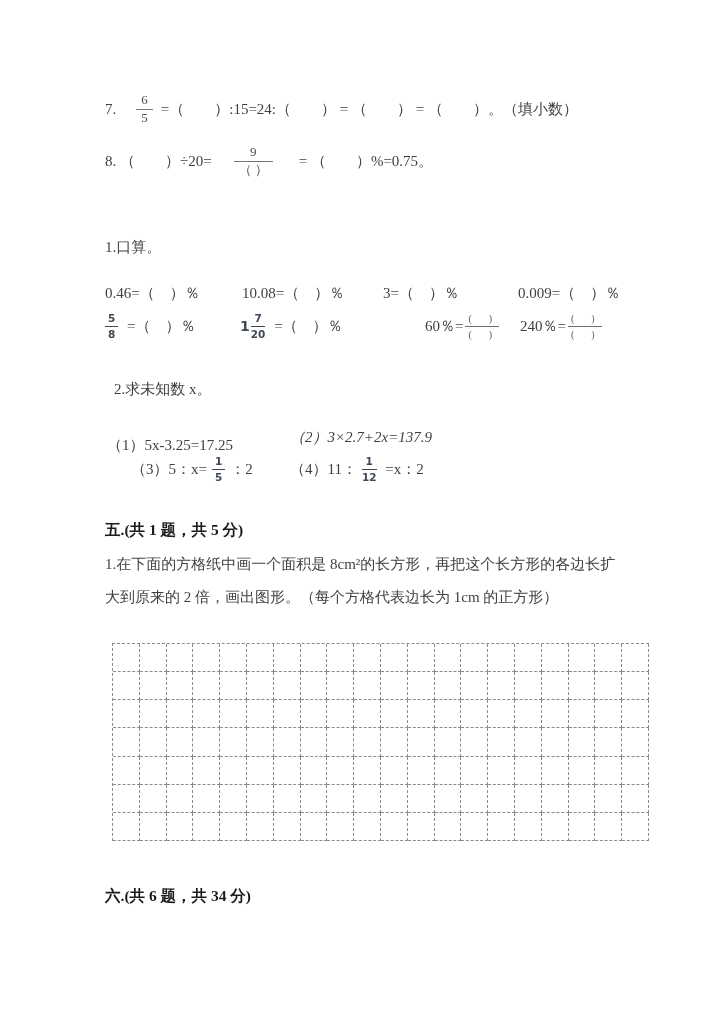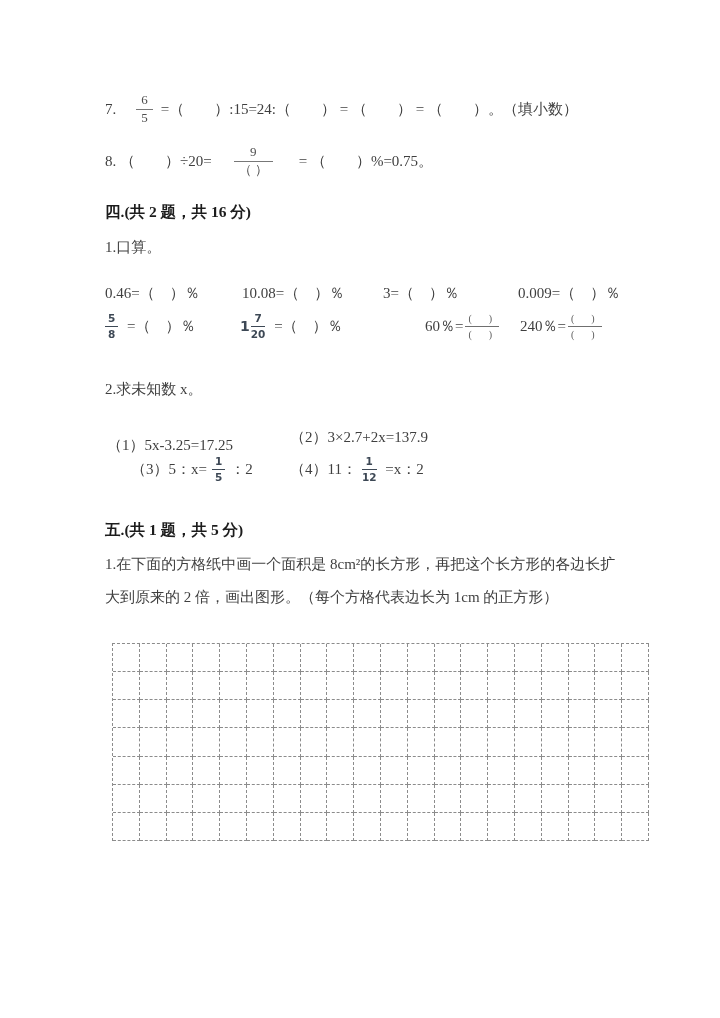--- a/index.html
+++ b/index.html
@@ -109,21 +109,20 @@
     <span class="sfrac" style="margin-left:20px;"><span class="fnum">6</span><span class="fden">5</span></span>
     <span>=（　　）:15=24:（　　） = （　　） = （　　）。（填小数）</span>
   </div>
 
   <div class="line" style="left:105px;top:138px;height:46px;gap:14px;">
     <span>8. （　　）÷20=</span>
     <span class="sfrac"><span class="fnum">9</span><span class="fden">（ ）</span></span>
     <span> = （　　）%=0.75。</span>
   </div>
 
-  <div class="heading" style="left:105px;top:202px;">四.(共 2 题，共 16 分)</div>
   <div class="abs" style="left:105px;top:238px;">1.口算。</div>
 
   <div class="abs" style="left:105px;top:284px;">0.46=（　）％</div>
   <div class="abs" style="left:242px;top:284px;">10.08=（　）％</div>
   <div class="abs" style="left:383px;top:284px;">3=（　）％</div>
   <div class="abs" style="left:518px;top:284px;">0.009=（　）％</div>
 
   <div class="line" style="left:105px;top:306px;height:40px;">
     <span class="bfrac" style="margin-left:0;"><span class="fnum">5</span><span class="fden">8</span></span>
     <span> =（　）％</span>
@@ -135,24 +134,24 @@
   </div>
   <div class="line" style="left:383px;top:306px;height:40px;margin-left:42px;">
     <span>60％=</span>
     <span class="pfrac"><span class="fnum">(  )</span><span class="fden">(  )</span></span>
   </div>
   <div class="line" style="left:520px;top:306px;height:40px;">
     <span>240％=</span>
     <span class="pfrac"><span class="fnum">(  )</span><span class="fden">(  )</span></span>
   </div>
 
-  <div class="abs" style="left:105px;top:380px;">2.求未知数 x。</div>
+  <div class="abs" style="left:114px;top:380px;">2.求未知数 x。</div>
 
   <div class="abs" style="left:107px;top:436px;">（1）5x-3.25=17.25</div>
-  <div class="abs" style="left:290px;top:428px;">（2）3×2.7+2x=137.9</div>
+  <div class="abs" style="left:290px;top:428px;font-style:italic;">（2）3×2.7+2x=137.9</div>
 
   <div class="line" style="left:107px;top:450px;height:38px;margin-left:24px;">
     <span>（3）5：x=</span>
     <span class="bfrac"><span class="fnum">1</span><span class="fden">5</span></span>
     <span>：2</span>
   </div>
   <div class="line" style="left:290px;top:450px;height:38px;">
     <span>（4）11：</span>
     <span class="bfrac"><span class="fnum">1</span><span class="fden">12</span></span>
     <span> =x：2</span>
@@ -298,14 +297,15 @@
       <div class="cell"></div>
       <div class="cell"></div>
       <div class="cell"></div>
       <div class="cell"></div>
       <div class="cell"></div>
       <div class="cell"></div>
       <div class="cell"></div>
       <div class="cell"></div>
     </div>
 
+  <div class="heading" style="left:105px;top:886px;">六.(共 6 题，共 34 分)</div>
 
 </div>
 
 </body></html>

